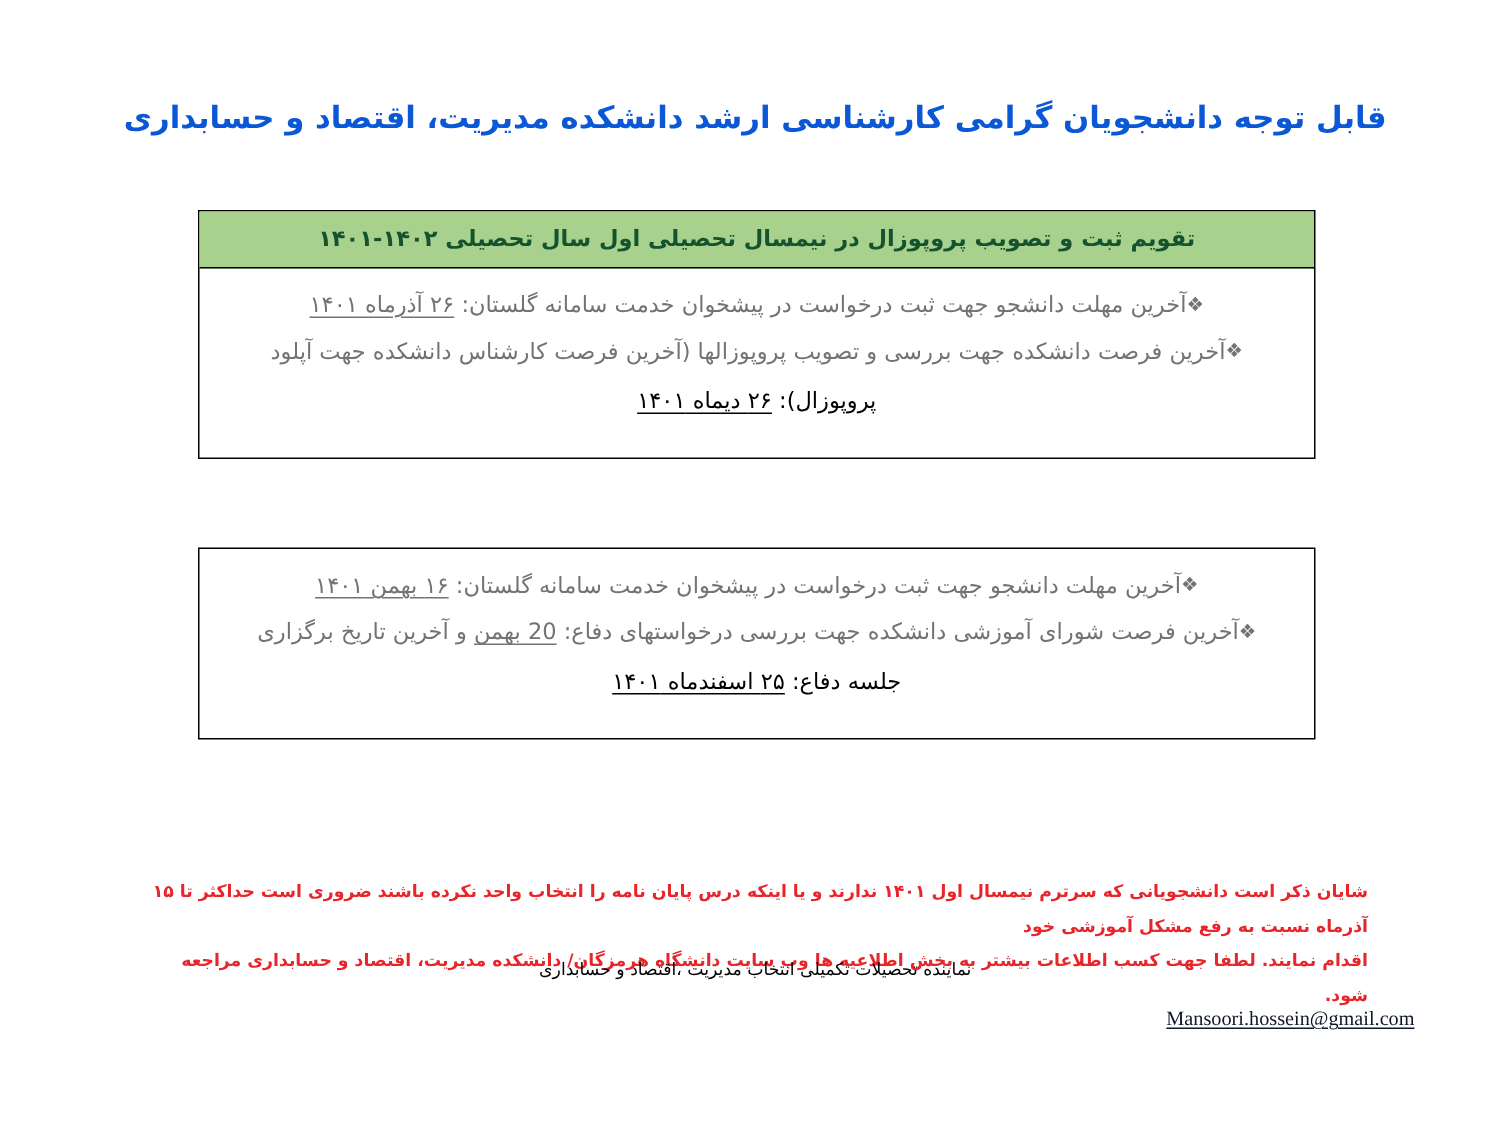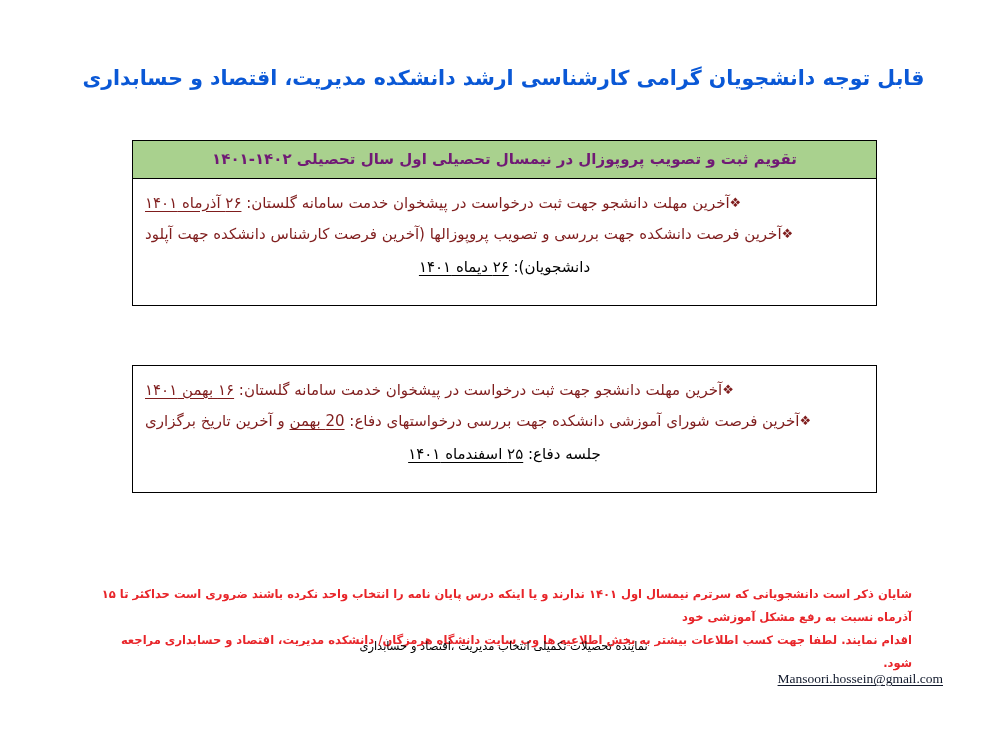--- a/index.html
+++ b/index.html
@@ -47,34 +47,34 @@
     top: 365px;
     right: 130px;
     width: 745px;
   }
   .tbl-head {
     background: #a9d18e;
     border-bottom: 1px solid #000000;
     text-align: center;
     font-size: 15px;
     font-weight: bold;
-    color: #701a75;
+    color: #14532d;
     padding: 9px 10px 10px 10px;
     box-sizing: border-box;
     direction: rtl;
   }
   .tbl-body {
     padding: 10px 12px 14px 12px;
     box-sizing: border-box;
   }
   .row-line {
     font-size: 15px;
-    color: #7f1d1d;
+    color: #737373;
     line-height: 1.95;
-    text-align: left;
+    text-align: center;
     direction: rtl;
     margin: 0 0 2px 0;
   }
   .bullet {
     font-size: 13px;
     vertical-align: 1px;
   }
   .u {
     text-decoration: underline;
     text-underline-offset: 3px;
@@ -131,21 +131,21 @@
     <div class="tbl-head">تقویم ثبت و تصویب پروپوزال در نیمسال تحصیلی اول سال تحصیلی ۱۴۰۲-۱۴۰۱</div>
     <div class="tbl-body">
       <p class="row-line">
         <span class="bullet">❖</span><span>آخرین مهلت دانشجو جهت ثبت درخواست در پیشخوان خدمت سامانه گلستان:</span>
         <span class="u">۲۶  آذرماه ۱۴۰۱</span>
       </p>
       <p class="row-line">
         <span class="bullet">❖</span><span>آخرین فرصت دانشکده جهت بررسی و تصویب پروپوزالها (آخرین فرصت کارشناس دانشکده جهت آپلود</span>
       </p>
       <p class="tail-line">
-        <span>دانشجویان):</span>
+        <span>پروپوزال):</span>
         <span class="u">۲۶  دیماه ۱۴۰۱</span>
       </p>
     </div>
   </div>
 
   <div class="table-block tbl2">
     <div class="tbl-body">
       <p class="row-line">
         <span class="bullet">❖</span><span>آخرین مهلت دانشجو جهت ثبت درخواست در پیشخوان خدمت سامانه گلستان:</span>
         <span class="u">۱۶  بهمن ۱۴۰۱</span>

